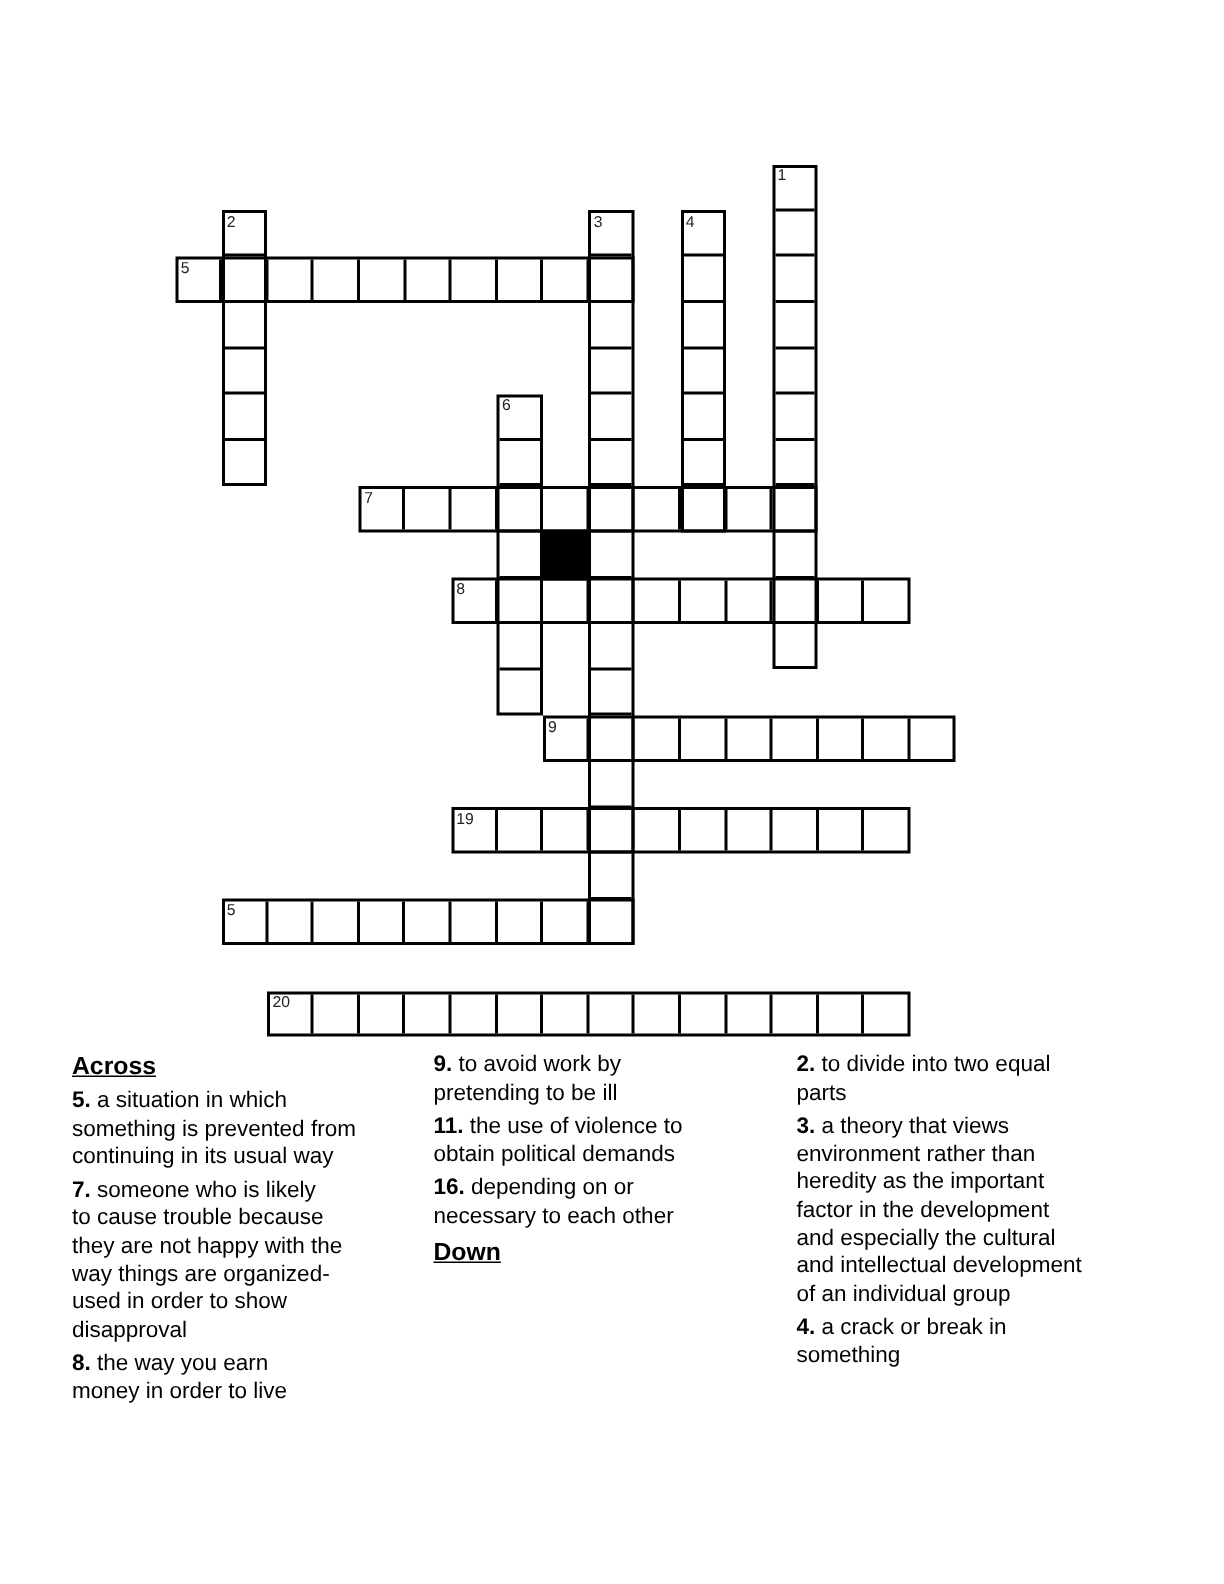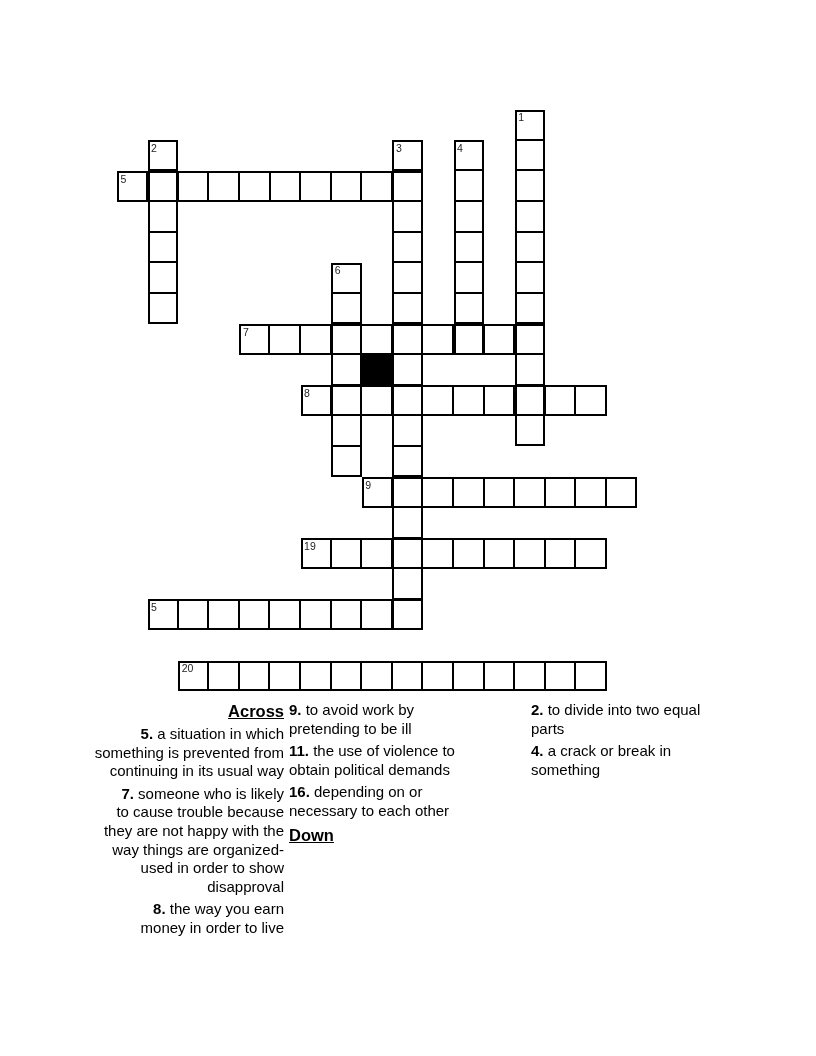--- a/index.html
+++ b/index.html
@@ -37,21 +37,21 @@
     left: 1.5px;
     top: 0.5px;
     font-size: 10.5px;
     line-height: 11px;
     color: #222;
   }
   .cell-hotspot { position: absolute; background: transparent; }
   .black-cell { position: absolute; background: #000; }
   
   .clue-col { position: absolute; }
-  .clue-col-1 { left: 48px;  top: 701px; width: 236px; text-align: right; }
+  .clue-col-1 { left: 48px;  top: 701px; width: 236px; }
   .clue-col-2 { left: 289px; top: 701px; width: 226px; }
   .clue-col-3 { left: 531px; top: 701px; width: 240px; }
   .clue-heading {
     margin: 0 0 4px 0;
     font-size: 16.5px;
     line-height: 20px;
     font-weight: 700;
     text-decoration: underline;
   }
   .clue {
@@ -352,16 +352,23 @@
 pretending to be ill</p>
       <p class="clue"><b>11.</b> the use of violence to
 obtain political demands</p>
       <p class="clue"><b>16.</b> depending on or
 necessary to each other</p>
       <div class="clue-heading">Down</div>
     </div>
   <div class="clue-col clue-col-3">
       <p class="clue"><b>2.</b> to divide into two equal
 parts</p>
+      <p class="clue"><b>3.</b> a theory that views
+environment rather than
+heredity as the important
+factor in the development
+and especially the cultural
+and intellectual development
+of an individual group</p>
       <p class="clue"><b>4.</b> a crack or break in
 something</p>
     </div>
 </div>
 
 </body></html>

